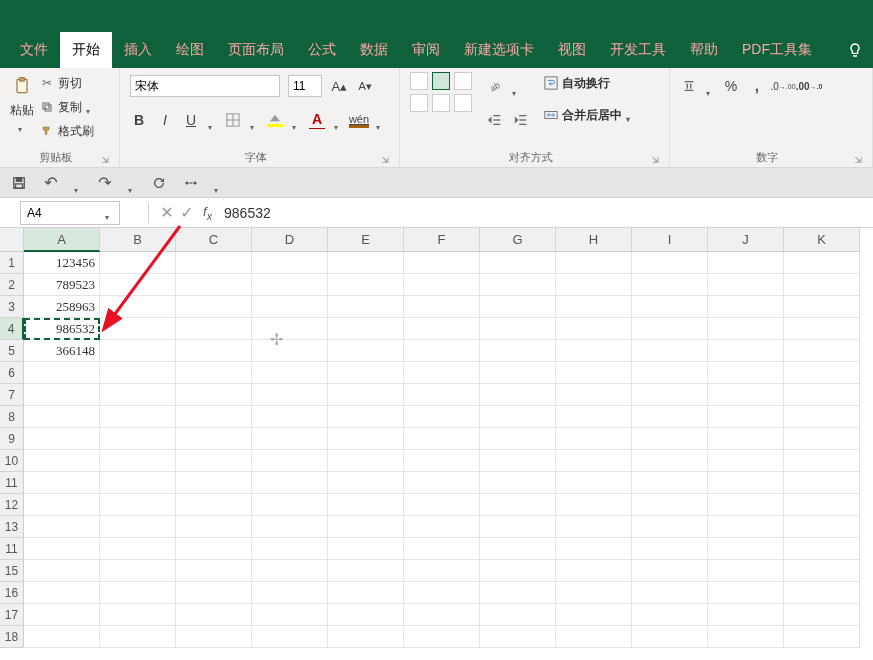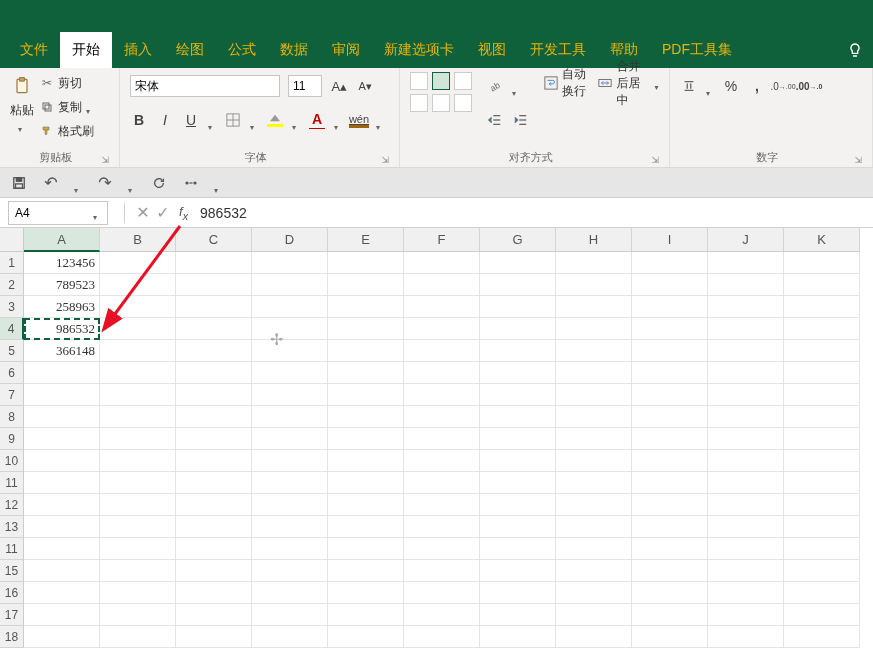--- a/index.html
+++ b/index.html
@@ -1,21 +1,21 @@
 <!DOCTYPE html>
 <html><head>
 <meta charset="utf-8">
 <style>
   * { box-sizing: border-box; margin: 0; padding: 0; font-family: "Microsoft YaHei", Arial, sans-serif; }
   body { width: 873px; height: 660px; background: #fff; overflow: hidden; position: relative; }
 
   .titlebar { height: 32px; background: #0e613b; }
 
   .tabs { height: 36px; background: #0e613b; display: flex; align-items: stretch; padding-left: 8px; }
-  .tab { color: #eab308; font-size: 14px; padding: 0 12px; display: flex; align-items: center; cursor: pointer; }
+  .tab { color: #fca5a5; font-size: 14px; padding: 0 12px; display: flex; align-items: center; cursor: pointer; }
   .tab.active { background: #fff; color: #000; }
   .lightbulb { margin-left: auto; color: #fff; width: 36px; display: flex; align-items: center; justify-content: center; font-size: 18px; }
 
   .ribbon { height: 100px; background: #f3f2f1; border-bottom: 1px solid #d8d8d8; display: flex; }
   .group { border-right: 1px solid #e1dfdd; padding: 4px 10px 2px 10px; display: flex; flex-direction: column; justify-content: space-between; }
   .group-title { font-size: 11px; color: #666; text-align: center; padding-top: 2px; }
   .group-body { flex: 1; display: flex; gap: 6px; align-items: flex-start; }
   .dialog-launcher { font-size: 9px; color: #888; align-self: flex-end; margin-top: -14px; }
 
   .big-btn { display: flex; flex-direction: column; align-items: center; gap: 2px; font-size: 12px; color: #333; cursor: pointer; }
@@ -34,21 +34,21 @@
   .align-grid { display: grid; grid-template-columns: repeat(3, 18px); grid-template-rows: repeat(2, 18px); gap: 4px; }
   .align-cell { border: 1px solid #ccc; background: #fff; cursor: pointer; }
   .align-cell.sel { background: #d0e6d8; border-color: #0e613b; }
 
   .numfmt { width: 120px; height: 22px; border: 1px solid #c8c6c4; background: #fff; font-size: 12px; padding: 0 4px; }
 
   .qat { height: 30px; background: #e6e6e6; display: flex; align-items: center; gap: 14px; padding: 0 10px; border-bottom: 1px solid #d0d0d0; }
   .qat-btn { width: 18px; height: 18px; display: flex; align-items: center; justify-content: center; color: #555; cursor: pointer; }
 
   .formula-bar { height: 30px; border-bottom: 1px solid #d0d0d0; display: flex; align-items: center; }
-  .name-box { width: 100px; height: 24px; border: 1px solid #c8c6c4; margin: 0 8px; font-size: 12px; padding: 0 6px; display: flex; align-items: center; justify-content: space-between; }
+  .name-box { width: 100px; height: 24px; border: 1px solid #c8c6c4; margin: 0 20px; font-size: 12px; padding: 0 6px; display: flex; align-items: center; justify-content: space-between; }
   .divider { width: 1px; height: 20px; background: #d0d0d0; margin: 0 8px; }
   .fb-btn { width: 20px; color: #999; text-align: center; cursor: pointer; }
   .fx { font-style: italic; font-size: 13px; color: #555; margin: 0 6px; }
   .formula-input { flex: 1; font-size: 14px; padding: 0 6px; color: #333; height: 24px; border: none; outline: none; }
 
   .sheet { position: relative; }
   .col-headers { display: flex; height: 24px; }
   .corner { width: 24px; height: 24px; background: #f0f0f0; border-right: 1px solid #ccc; border-bottom: 1px solid #ccc; }
   .col-h { width: 76px; height: 24px; background: #f0f0f0; border-right: 1px solid #d4d4d4; border-bottom: 1px solid #ccc; text-align: center; font-size: 13px; color: #555; line-height: 24px; }
   .col-h.sel { background: #d8e8df; border-bottom: 2px solid #0e613b; }
@@ -66,20 +66,21 @@
 <body>
 
 <div class="titlebar"></div>
 
 <div class="tabs">
 
   <div class="tab">文件</div>
     <div class="tab active">开始</div>
     <div class="tab">插入</div>
     <div class="tab">绘图</div>
+    <div class="tab">页面布局</div>
     <div class="tab">公式</div>
     <div class="tab">数据</div>
     <div class="tab">审阅</div>
     <div class="tab">新建选项卡</div>
     <div class="tab">视图</div>
     <div class="tab">开发工具</div>
     <div class="tab">帮助</div>
     <div class="tab">PDF工具集</div>
     <div class="lightbulb">
     <svg width="16" height="16" viewBox="0 0 24 24" fill="none" stroke="currentColor" stroke-width="2">
@@ -217,21 +218,21 @@
           <span class="fmt-btn">
             <svg width="14" height="14" viewBox="0 0 16 16" stroke="#666" stroke-width="1.5">
                 <line x1="6" y1="3" x2="14" y2="3"></line>
                 <line x1="6" y1="8" x2="14" y2="8"></line>
                 <line x1="6" y1="13" x2="14" y2="13"></line>
                 <path d="M1 5 L4 8 L1 11" fill="#3a7bc8"></path>
               </svg>
           </span>
         </div>
       </div>
-      <div style="display:flex;flex-direction:row;gap:10px;">
+      <div style="display:flex;flex-direction:column;gap:10px;font-weight:bold;">
         <div class="small-row">
           <span class="small-icon">
             <svg width="14" height="14" viewBox="0 0 16 16" fill="none" stroke="#666" stroke-width="1">
                 <rect x="1" y="1" width="14" height="14"></rect>
                 <path d="M4 5h6a2 2 0 010 4H6l2-2M6 9l2 2" stroke="#3a7bc8"></path>
               </svg>
           </span>
           <span>自动换行</span>
         </div>
         <div class="small-row">

